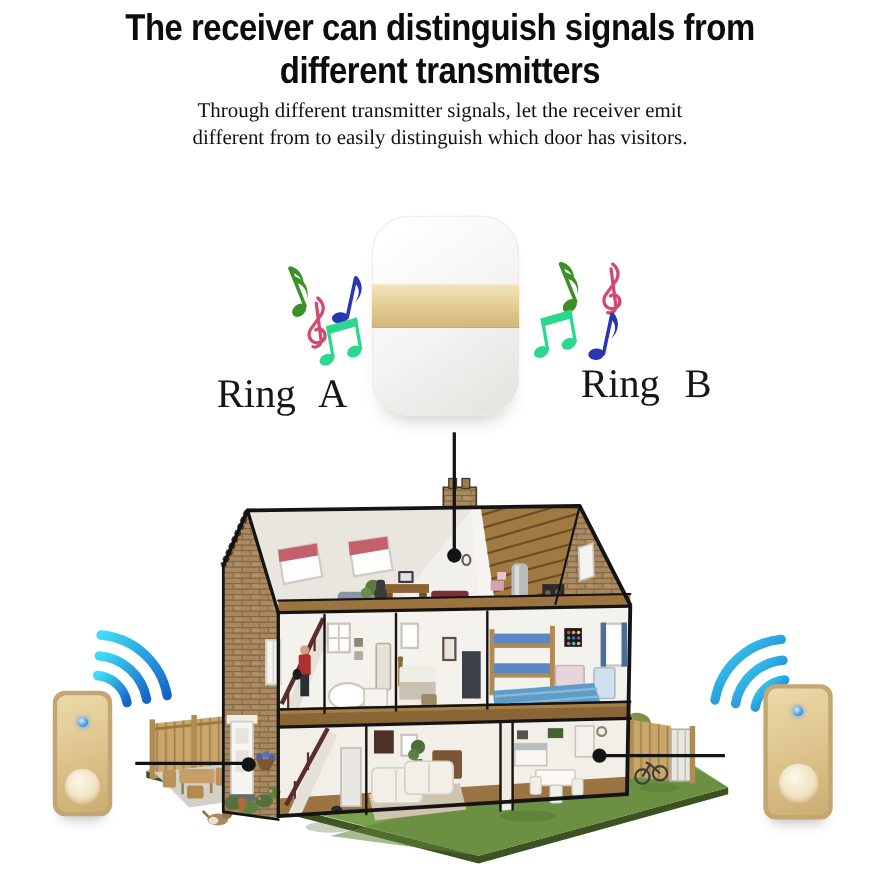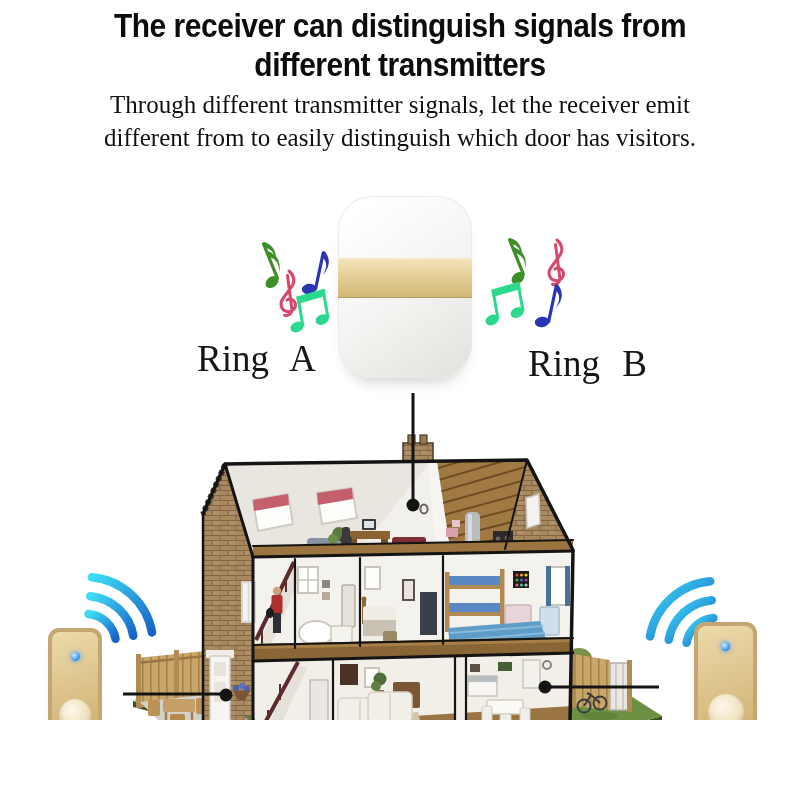--- a/index.html
+++ b/index.html
@@ -1,24 +1,24 @@
 <!DOCTYPE html>
 <html><head>
 <meta charset="utf-8">
 <style>
   html,body{margin:0;padding:0;background:#fff;}
-  .canvas{position:relative;width:800px;height:720px;background:#ffffff;overflow:hidden;
+  .canvas{position:relative;width:800px;height:800px;background:#ffffff;overflow:hidden;
           font-family:"Liberation Serif", serif;color:#101010;}
   
   .title{position:absolute;top:6px;left:0;width:800px;text-align:center;
          font-family:"Liberation Sans", sans-serif;font-weight:bold;
          font-size:34px;line-height:1.16;letter-spacing:-.5px;color:#0c0c0c;
          transform:scaleX(.88);transform-origin:50% 0;}
   .subtitle{position:absolute;top:89px;left:0;width:800px;text-align:center;
-         font-family:"Liberation Serif", serif;font-size:25px;line-height:1.3;color:#101010;}
+         font-family:"Liberation Serif", serif;font-size:19px;line-height:1.3;color:#101010;}
   .plabel{position:absolute;font-size:37px;word-spacing:13px;color:#161616;white-space:nowrap;}
   
   .receiver{position:absolute;left:338px;top:196px;width:134px;height:182px;border-radius:34px;
             background:linear-gradient(145deg,#ffffff 10%,#f4f3f1 55%,#e3e1dd 100%);
             box-shadow:0 12px 16px -10px rgba(0,0,0,.22), inset 0 0 0 1px #eceae6;}
   .receiver .band{position:absolute;left:0;top:62px;width:100%;height:38px;
             background:linear-gradient(#f2e4ba 0%,#e4cf97 45%,#d2b778 100%);
             border-top:1px solid #f6ecca;border-bottom:1px solid #b79a5e;}
   
   .push{position:absolute;border-radius:11px;background:#c3a673;
@@ -51,21 +51,21 @@
   <div class="subtitle">
     <div>Through different transmitter signals, let the receiver emit</div>
     <div>different from to easily distinguish which door has visitors.</div>
   </div>
 
   <div class="receiver">
     <div class="band"></div>
   </div>
 
   <div class="plabel" style="left:197px;top:337px;">Ring A</div>
-  <div class="plabel" style="left:528px;top:342px;">Ring B</div>
+  <div class="plabel" style="left:528px;top:328px;">Ring B</div>
 
   <svg width="800" height="800" viewBox="0 0 800 800">
     <defs>
       <linearGradient id="wifiG" x1="0" y1="0" x2="1" y2="1">
         <stop offset="0" stop-color="#3edcf5"></stop>
         <stop offset="1" stop-color="#1663c8"></stop>
       </linearGradient>
       <pattern id="brickP" width="16" height="10" patternUnits="userSpaceOnUse">
         <rect width="16" height="10" fill="#a8885f"></rect>
         <path d="M0 0.5 H16 M0 5.5 H16" stroke="#846644" stroke-width="1.1"></path>

